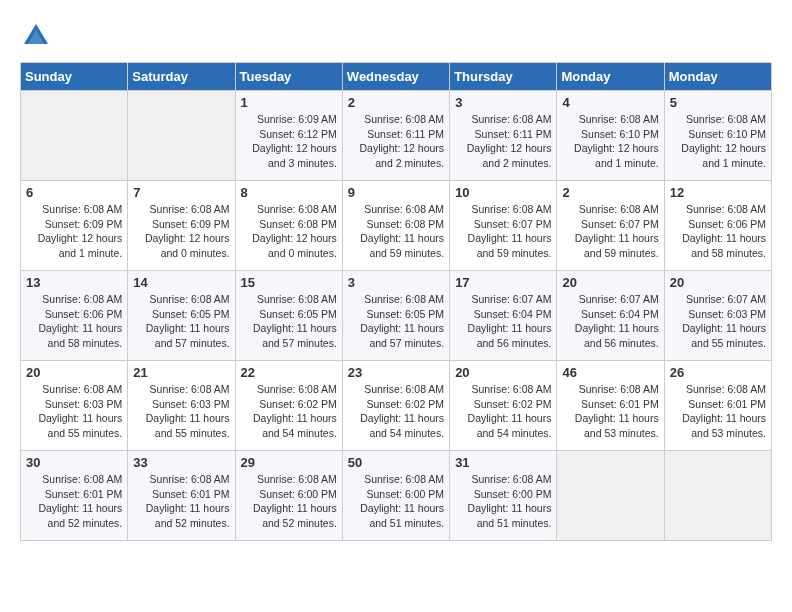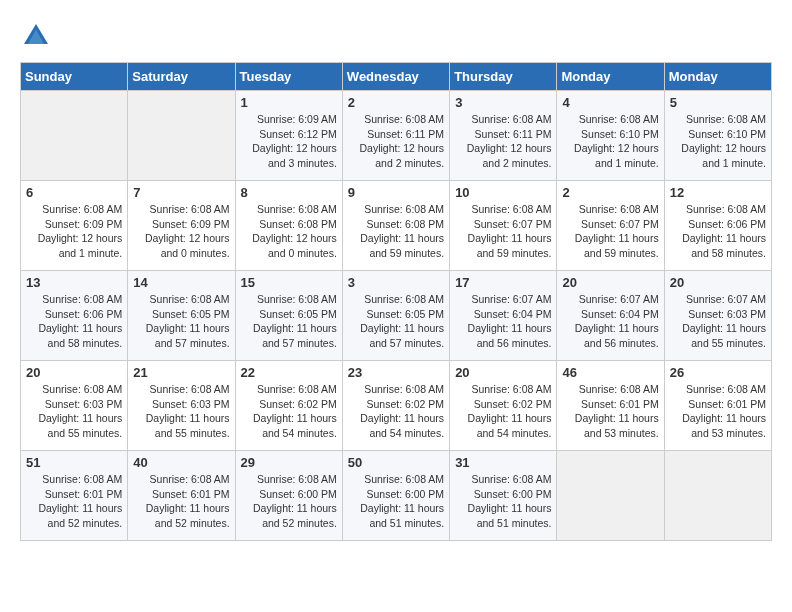--- a/index.html
+++ b/index.html
@@ -233,25 +233,25 @@
           <span class="day-number">46</span>
           <div class="day-info">Sunrise: 6:08 AM<br>Sunset: 6:01 PM<br>Daylight: 11 hours and 53 minutes.</div>
         </td>
         <td>
           <span class="day-number">26</span>
           <div class="day-info">Sunrise: 6:08 AM<br>Sunset: 6:01 PM<br>Daylight: 11 hours and 53 minutes.</div>
         </td>
       </tr>
       <tr>
         <td>
-          <span class="day-number">51</span>
+          <span class="day-number">30</span>
           <div class="day-info">Sunrise: 6:08 AM<br>Sunset: 6:01 PM<br>Daylight: 11 hours and 52 minutes.</div>
         </td>
         <td>
-          <span class="day-number">40</span>
+          <span class="day-number">33</span>
           <div class="day-info">Sunrise: 6:08 AM<br>Sunset: 6:01 PM<br>Daylight: 11 hours and 52 minutes.</div>
         </td>
         <td>
           <span class="day-number">29</span>
           <div class="day-info">Sunrise: 6:08 AM<br>Sunset: 6:00 PM<br>Daylight: 11 hours and 52 minutes.</div>
         </td>
         <td>
           <span class="day-number">50</span>
           <div class="day-info">Sunrise: 6:08 AM<br>Sunset: 6:00 PM<br>Daylight: 11 hours and 51 minutes.</div>
         </td>

